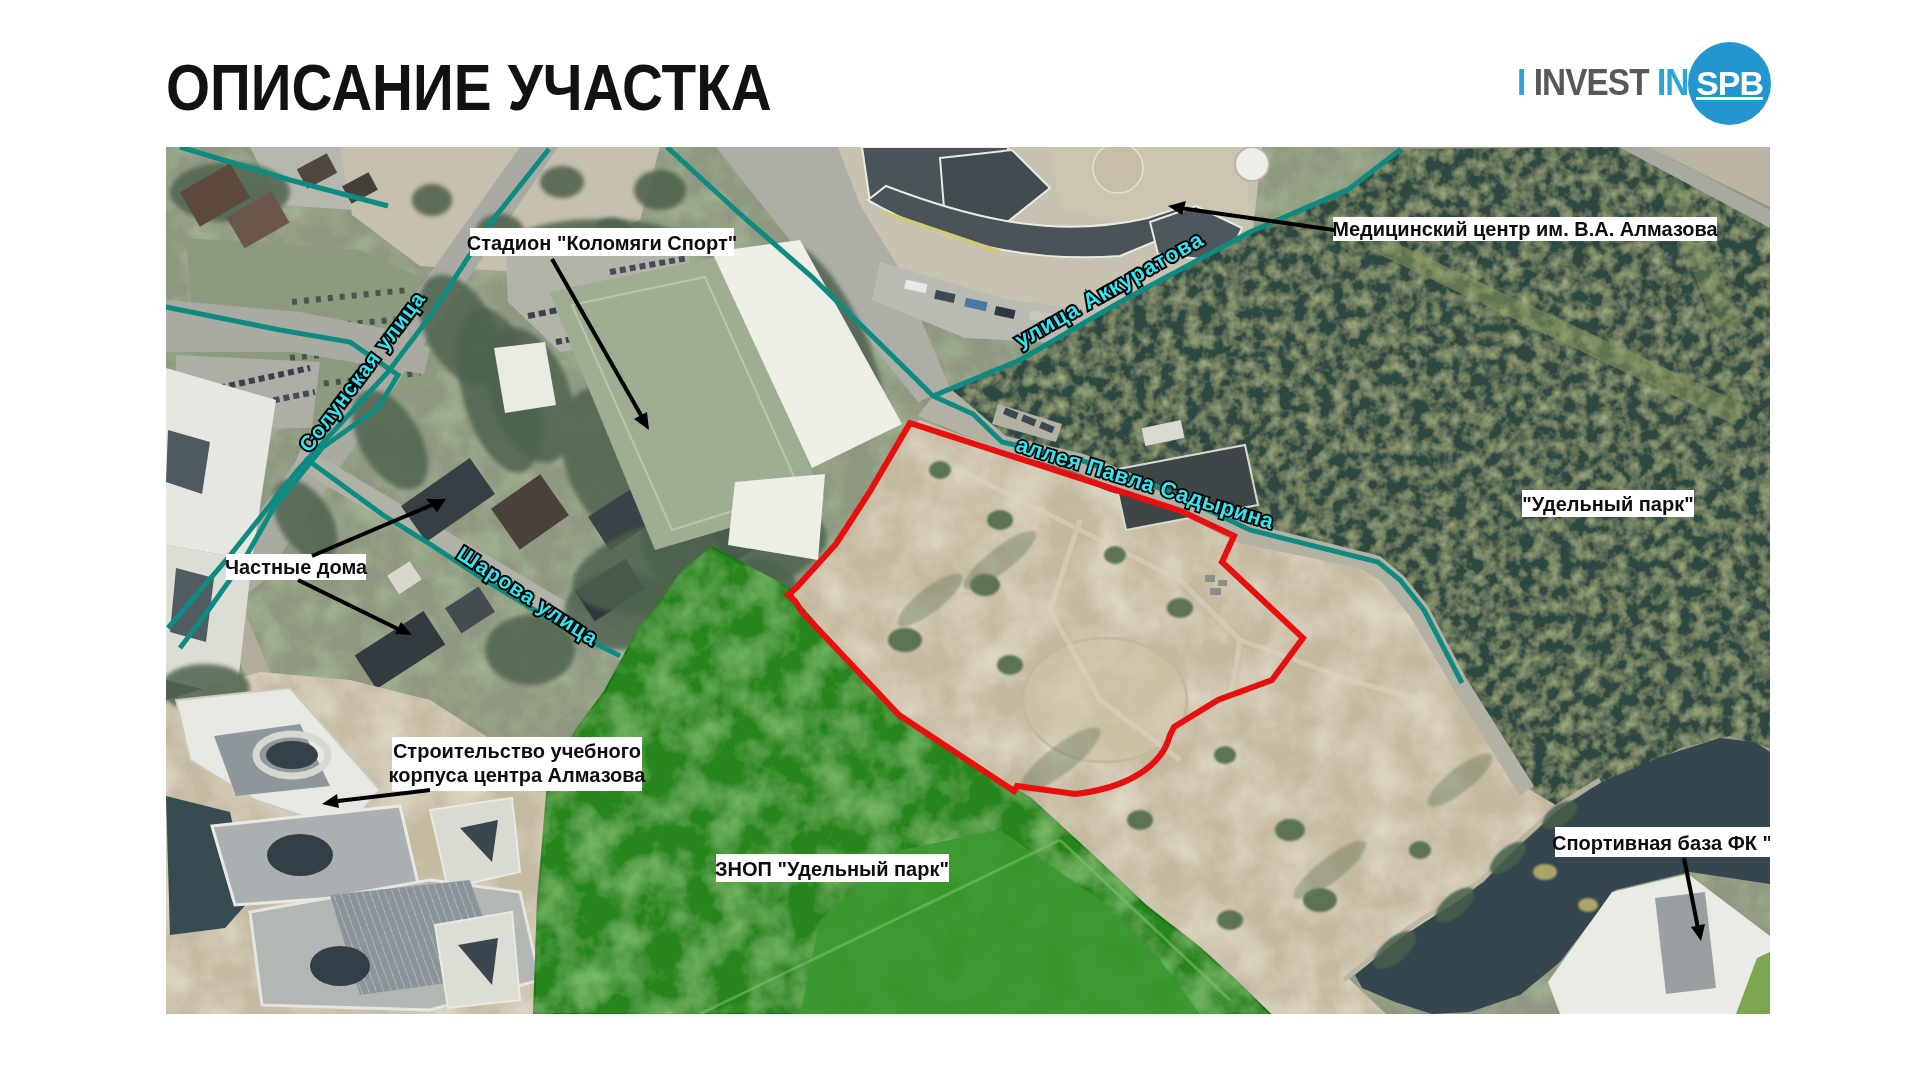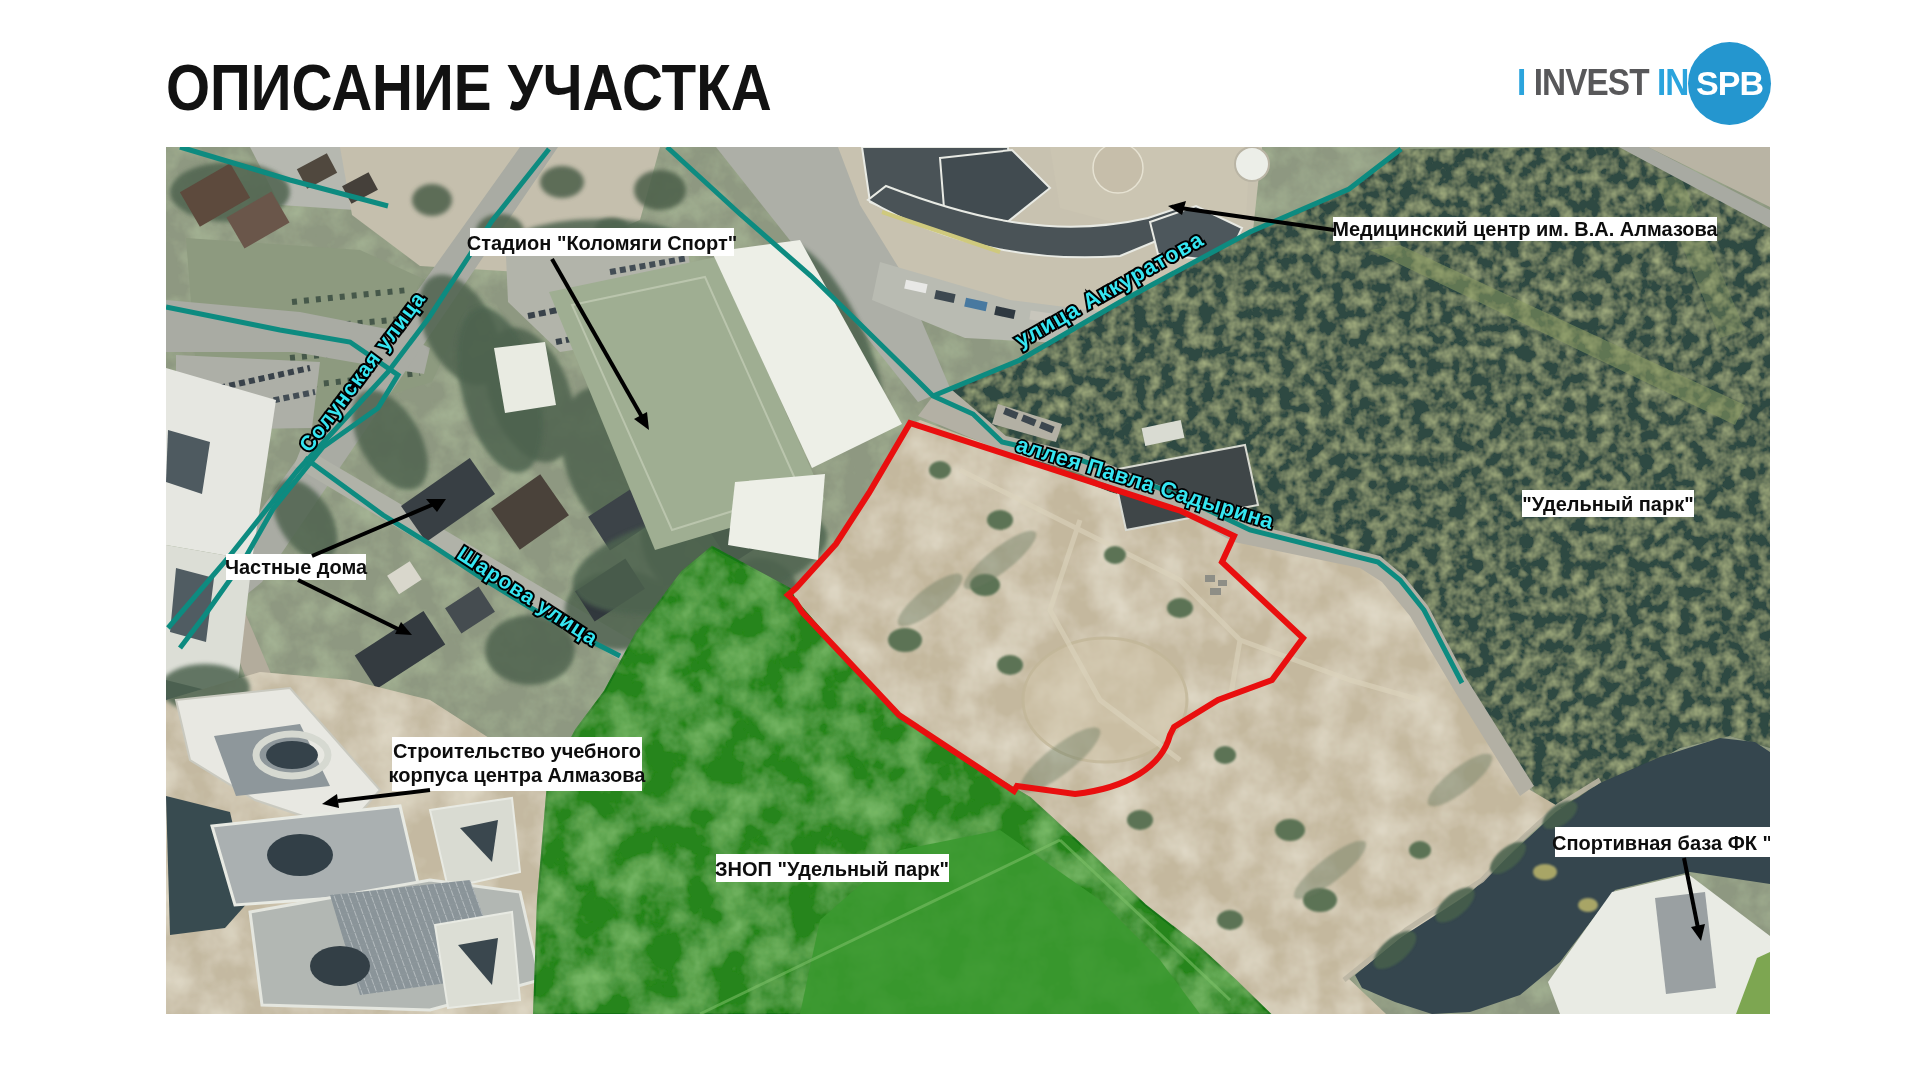--- a/index.html
+++ b/index.html
@@ -1,20 +1,20 @@
 <!DOCTYPE html>
 <html><head><meta charset="utf-8"><title>slide</title>
 <style>
 html,body{margin:0;padding:0;background:#ffffff;}
 body{width:1920px;height:1080px;position:relative;overflow:hidden;font-family:"Liberation Sans",sans-serif;}
 .title{position:absolute;left:166px;top:51px;font-size:64px;font-weight:bold;color:#121212;letter-spacing:0px;white-space:nowrap;transform:scaleX(0.886);transform-origin:0 0;}
 .logotxt{position:absolute;left:1517px;top:62px;font-size:37px;font-weight:bold;letter-spacing:-1px;white-space:nowrap;transform:scaleX(0.90);transform-origin:0 0;}
 .logotxt .b{color:#2ba4dd;} .logotxt .g{color:#58585a;}
 .logocirc{position:absolute;left:1688px;top:42px;width:83px;height:83px;border-radius:50%;background:#2496cf;}
-.logocirc span{position:absolute;left:0;right:0;top:22px;text-align:center;font-size:34px;font-weight:bold;color:#ffffff;letter-spacing:-1px;}
+.logocirc span{position:absolute;left:0;right:0;top:22px;text-align:center;font-size:34px;font-weight:bold;color:#ffffff;letter-spacing:-1px;text-decoration:underline;}
 .map{position:absolute;left:166px;top:147px;width:1604px;height:867px;filter:blur(0.4px);}
 </style></head>
 <body>
 
 <div class="title">ОПИСАНИЕ УЧАСТКА</div>
 
 <div class="logotxt"><span class="b">I</span> <span class="g">INVEST</span> <span class="b">IN</span></div>
 
 <div class="logocirc">
     <span>SPB</span>

